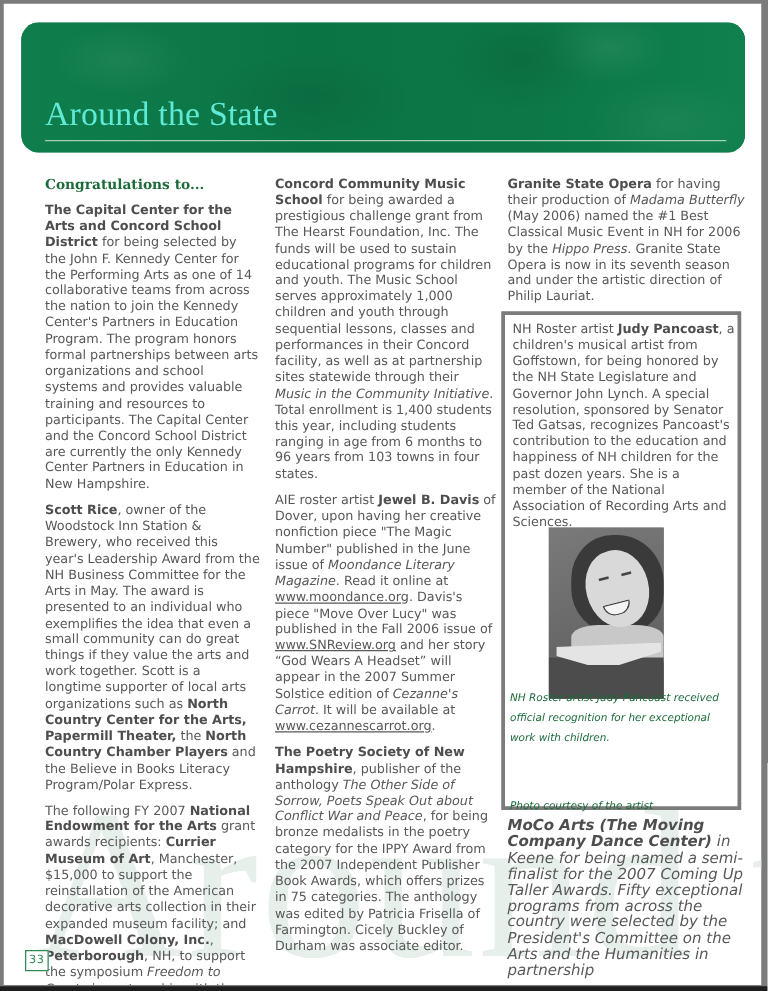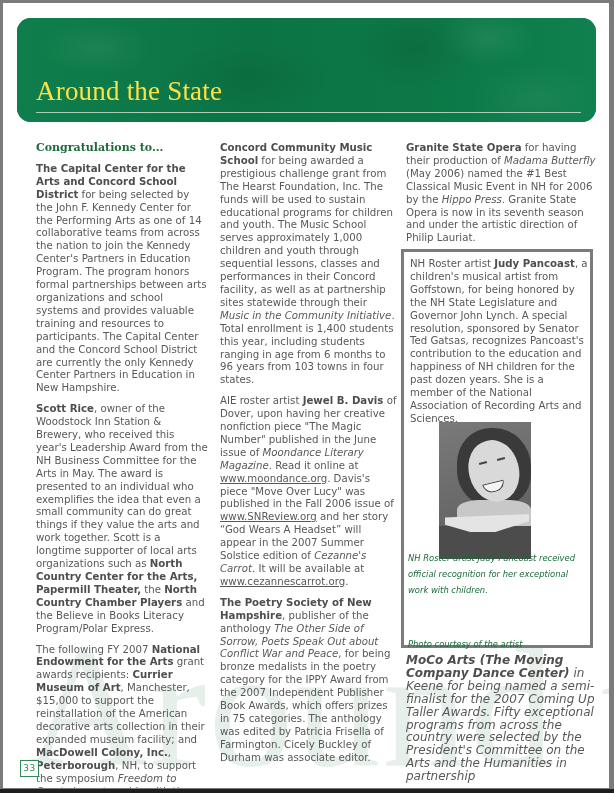--- a/index.html
+++ b/index.html
@@ -9,21 +9,21 @@
   .watermark { position: absolute; left: 22px; top: 620px; font-family: "Liberation Serif", serif; font-size: 170px; color: #e6efea; letter-spacing: 2px; white-space: nowrap; line-height: 1; z-index: 0; }
   .banner { position: absolute; left: 14px; top: 15px; width: 579px; height: 104px; border-radius: 14px; background: #0d7a48; overflow: hidden; z-index: 1; }
   .banner .tex1 { position: absolute; left: 0; top: 0; width: 100%; height: 100%;
     background:
       radial-gradient(ellipse 80px 40px at 80px 30px, rgba(255,255,255,0.06), transparent 70%),
       radial-gradient(ellipse 120px 50px at 230px 60px, rgba(0,0,0,0.07), transparent 70%),
       radial-gradient(ellipse 90px 60px at 400px 30px, rgba(0,0,0,0.09), transparent 70%),
       radial-gradient(ellipse 70px 40px at 470px 20px, rgba(255,255,255,0.07), transparent 70%),
       radial-gradient(ellipse 100px 50px at 520px 80px, rgba(255,255,255,0.05), transparent 70%),
       linear-gradient(90deg, #0f7e4c 0%, #0b7445 40%, #0c7847 70%, #0f804e 100%); }
-  .banner-title { position: absolute; left: 19px; top: 58px; font-family: "Liberation Serif", serif; font-size: 27px; color: #fde047; letter-spacing: 0.2px; }
+  .banner-title { position: absolute; left: 19px; top: 58px; font-family: "Liberation Serif", serif; font-size: 27px; color: #5eead4; letter-spacing: 0.2px; }
   .banner-rule { position: absolute; left: 19px; top: 94px; width: 545px; height: 1px; background: #a9cfb8; }
 
   .col { position: absolute; z-index: 2; font-size: 10.2px; line-height: 12.9px; color: #585858; }
   .col p { margin: 0 0 8px 0; }
   .col1 { left: 33px; top: 139px; width: 172px; }
   .col2 { left: 217px; top: 139px; width: 178px; }
   .col3 { left: 403px; top: 139px; width: 192px; }
   .congrats { font-family: "DejaVu Serif", serif; font-weight: bold; color: #1d6b3a; font-size: 11px; margin: 0 0 7px 0; }
   .b { font-weight: bold; color: #4e4e4e; text-align: right; }
   .i { font-style: italic; }

